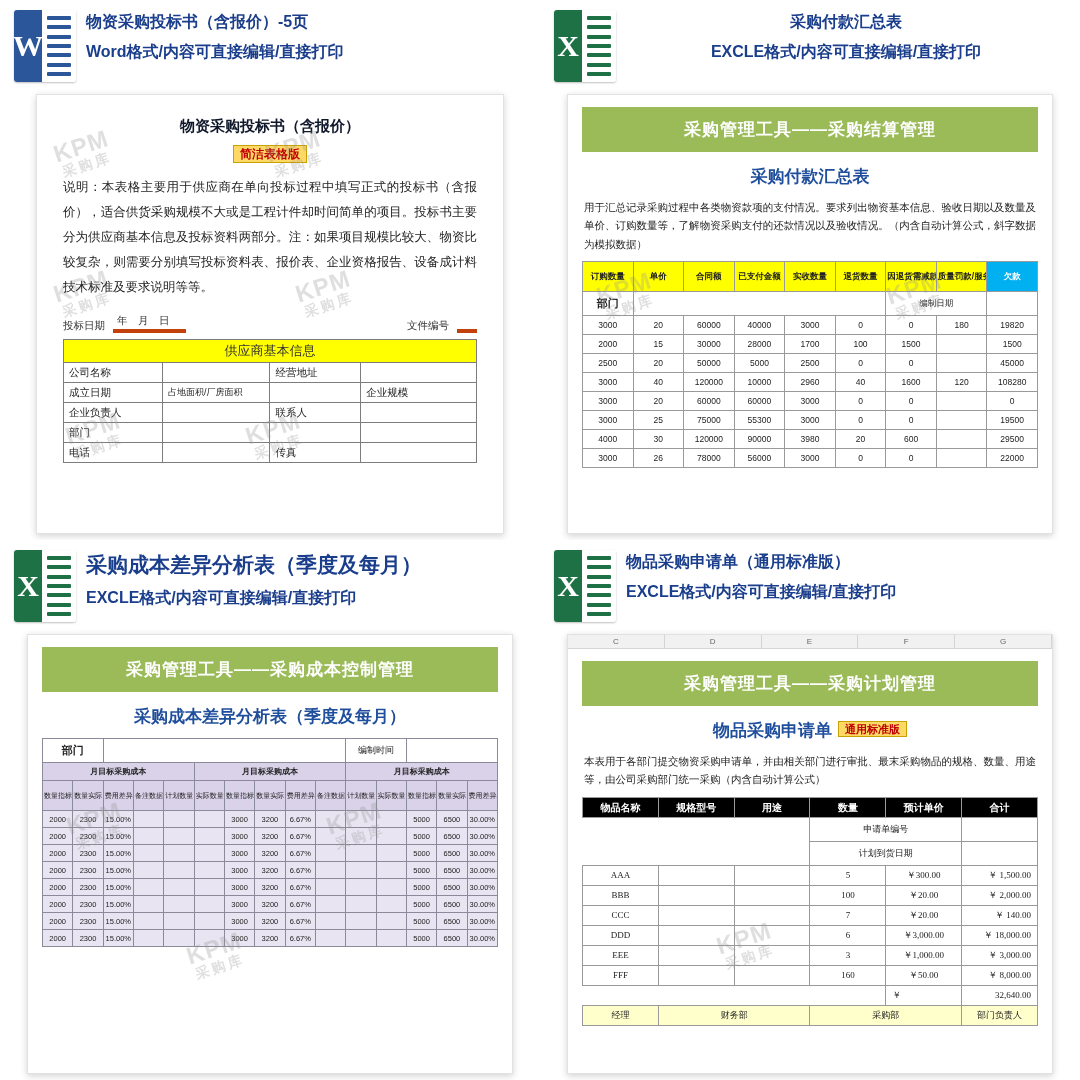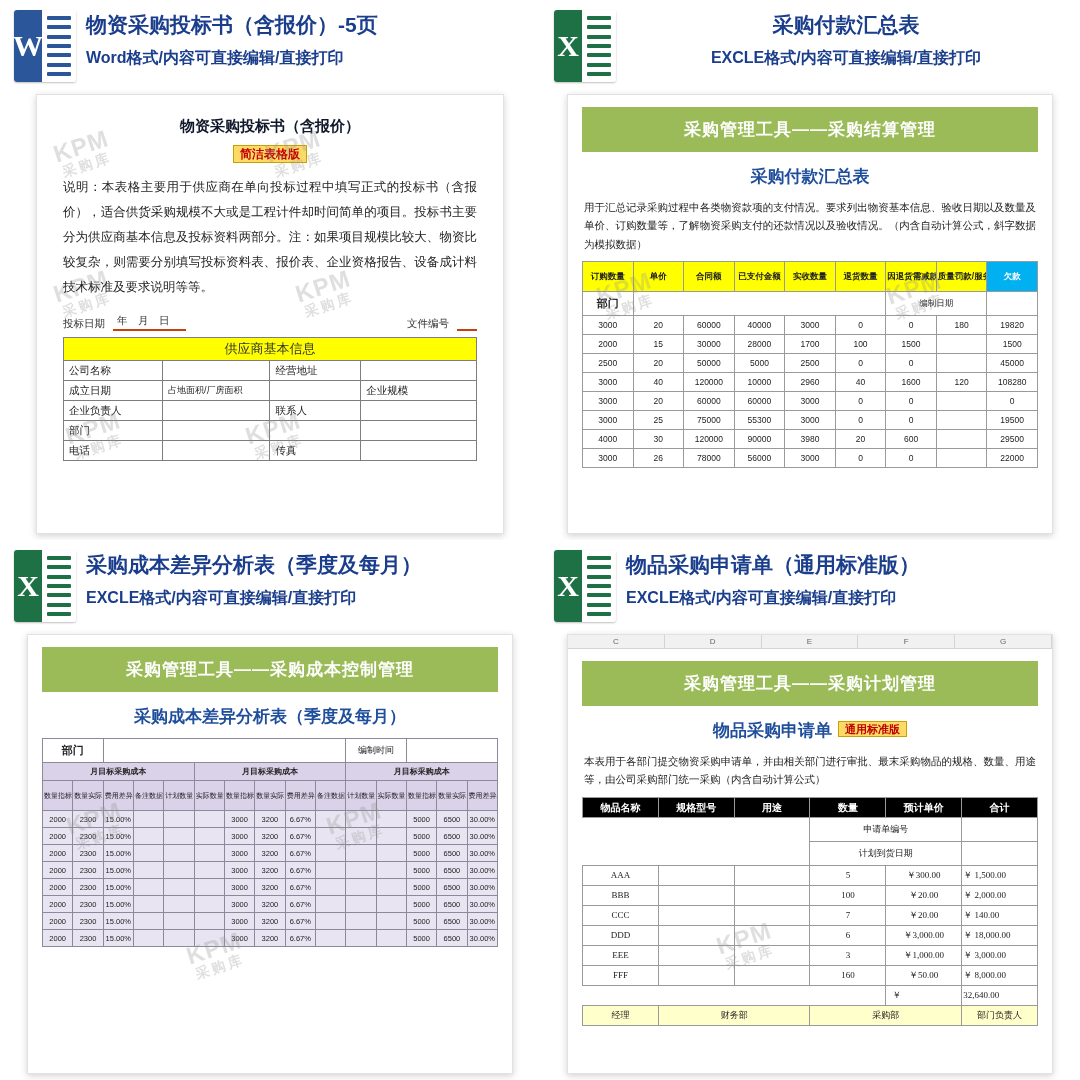--- a/index.html
+++ b/index.html
@@ -60,21 +60,21 @@
   .excel .letter { background: #1e7145; }
   .excel .lines i { background: #1e7145; }
 
   .titles {
     flex: 1;
     padding-top: 2px;
     min-width: 0;
   }
   .t-main {
     color: #1a3e8c;
-    font-size: 21px;
+    font-size: 16px;
     font-weight: bold;
     line-height: 1.25;
     white-space: nowrap;
   }
   .t-main.small { font-size: 21px; }
   .t-sub {
     color: #1a3e8c;
     font-size: 16px;
     font-weight: bold;
     margin-top: 10px;
@@ -138,21 +138,21 @@
     filter: blur(.35px);
   }
   .w-meta {
     display: flex;
     gap: 8px;
     font-size: 10.5px;
     color: #333;
     margin-top: 14px;
     align-items: flex-end;
   }
-  .w-meta .cell { border-bottom: 2px solid #c2410c; padding: 0 16px 1px 4px; }
+  .w-meta .cell { border-bottom: 4px solid #c2410c; padding: 0 16px 1px 4px; }
   .w-meta .spacer { flex: 1; }
 
   table.doc {
     width: 100%;
     border-collapse: collapse;
     margin-top: 6px;
     font-size: 10.5px;
     color: #222;
   }
   table.doc td, table.doc th {
@@ -248,21 +248,21 @@
 
   
   table.g3 td, table.g3 th { border: 1px solid #8a8a9a; font-size: 7.5px; }
   table.g3 .grp th { background: #d9d2e9; font-weight: bold; height: 16px; font-size: 8px;}
   table.g3 .sub th { background: #d9d2e9; height: 30px; line-height: 1.1; font-size: 7px;}
   table.g3 tbody td { background: #e8e4f2; height: 17px; }
 
   
   table.g4 thead th { background: #000000; color: #fff; font-size: 10px; height: 20px; }
   table.g4 td { height: 21px; font-size: 9px; font-family: "Liberation Serif", serif; }
-  table.g4 td.r { text-align: left; padding-right: 18px; }
+  table.g4 td.r { text-align: right; padding-right: 6px; }
   table.g4 td.l { text-align: left; padding-left: 6px; }
   .foot-row td { background: #ffffcc; font-weight: bold; height: 22px; font-size: 10px;}
 </style>
 </head>
 <body>
 
 <div class="grid">
 
   <div class="card">
     <div class="card-head">

